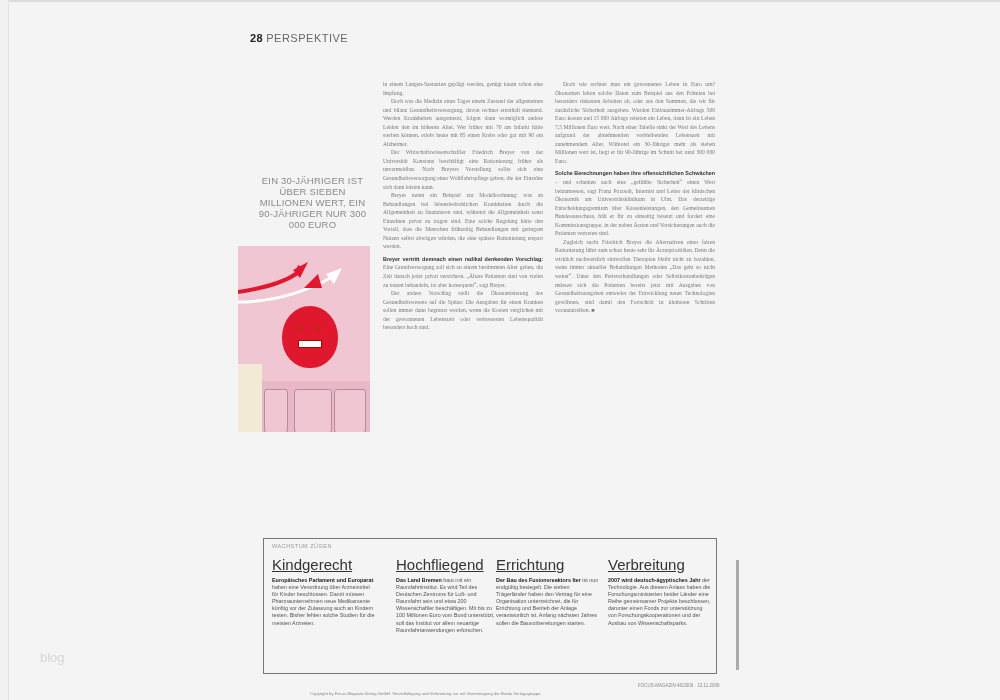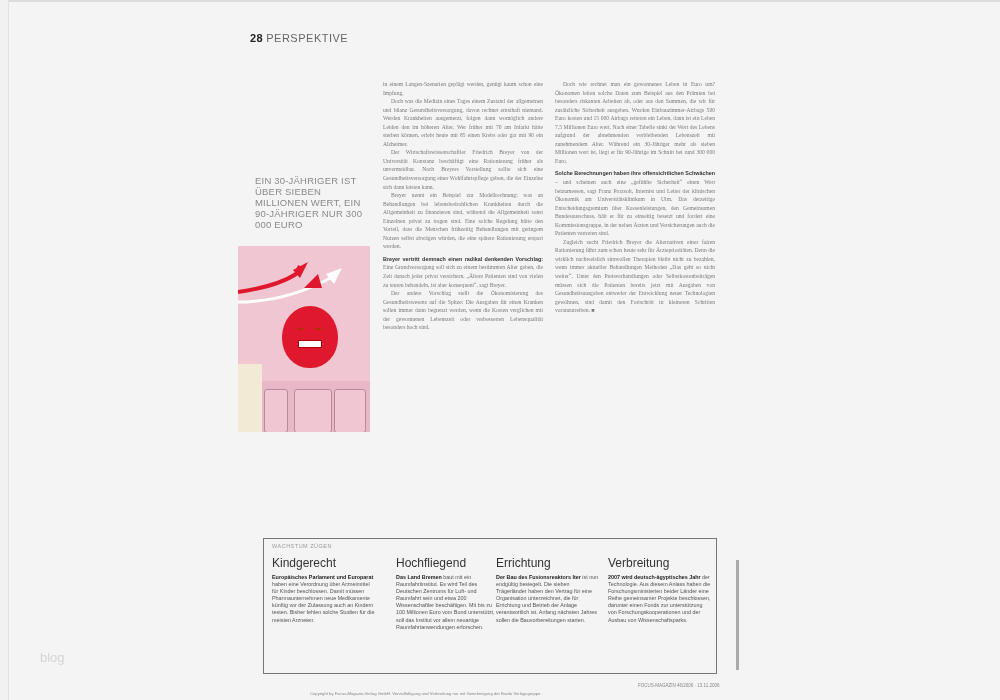--- a/index.html
+++ b/index.html
@@ -1,37 +1,37 @@
 <!DOCTYPE html>
 <html><head>
 <meta charset="utf-8">
 <style>
   html,body{margin:0;padding:0;}
   body{width:1000px;height:700px;background:#f4f4f4;position:relative;overflow:hidden;font-family:"Liberation Serif",serif;color:#333;}
   .page-edge{position:absolute;left:0;top:0;width:8px;height:700px;border-right:1px solid #e2e2e2;background:#f1f1f1;}
   .top-line{position:absolute;left:0;top:0;width:1000px;height:2px;background:#dcdcdc;}
   .header{position:absolute;left:250px;top:11px;font-family:"Liberation Sans",sans-serif;font-size:11px;letter-spacing:0.5px;color:#666;margin-top:21px;}
   .header .pg{font-weight:bold;color:#222;margin-right:3px;}
-  .pullquote{position:absolute;left:255px;top:175px;width:115px;text-align:left;font-family:"Liberation Sans",sans-serif;font-size:9.5px;line-height:11px;color:#8a8a8a;text-transform:uppercase;letter-spacing:0.2px;}
+  .pullquote{position:absolute;left:255px;top:175px;width:115px;text-align:center;font-family:"Liberation Sans",sans-serif;font-size:9.5px;line-height:11px;color:#8a8a8a;text-transform:uppercase;letter-spacing:0.2px;}
   .illus{position:absolute;left:238px;top:246px;width:132px;height:186px;background:#f0c6d3;overflow:hidden;}
   .illus .cream{position:absolute;left:0;top:118px;width:24px;height:68px;background:#f3ead6;}
   .illus .shelf{position:absolute;left:24px;top:135px;width:108px;height:51px;background:#e8b8c8;}
   .illus .box{position:absolute;top:143px;height:42px;border:1px solid #b88b99;border-radius:3px;background:#f0c6d3;}
   .illus .drop{position:absolute;left:44px;top:60px;width:56px;height:62px;background:#e0182d;border-radius:50% 50% 48% 48%;}
   .illus .drop .mouth{position:absolute;left:16px;top:34px;width:22px;height:6px;background:#fff;border:1px solid #a00;}
   .illus .drop .eye{position:absolute;top:22px;width:5px;height:2px;background:#a30;}
   .col{position:absolute;top:80px;width:160px;font-size:5.6px;line-height:8.55px;color:#7a7a7a;text-align:justify;}
   .col p{margin:0;text-indent:8px;}
   .col p.noind{text-indent:0;}
   .col b{color:#333;font-family:"Liberation Sans",sans-serif;font-size:5.4px;}
   .c1{left:383px;} .c2{left:555px;}
   .box-frame{position:absolute;left:263px;top:538px;width:452px;height:134px;border:1px solid #777;background:#f4f4f4;}
   .box-label{position:absolute;left:8px;top:4px;font-family:"Liberation Sans",sans-serif;font-size:5.5px;color:#999;letter-spacing:0.5px;text-transform:uppercase;}
   .bcol{position:absolute;top:17px;width:104px;font-family:"Liberation Sans",sans-serif;}
-  .bcol h3{margin:0 0 4px 0;font-size:12px;font-weight:normal;color:#333;}
+  .bcol h3{margin:0 0 4px 0;font-size:15px;font-weight:normal;color:#333;text-decoration:underline;}
   .bcol .txt{font-size:5.4px;line-height:7.1px;color:#555;}
   .bcol .txt b{color:#222;}
   .side-credit{position:absolute;left:736px;top:560px;width:3px;height:110px;background:#aaa;}
   .footer-right{position:absolute;left:638px;top:683px;font-family:"Liberation Sans",sans-serif;font-size:4.5px;color:#888;}
   .footer-copy{position:absolute;left:310px;top:691px;font-family:"Liberation Sans",sans-serif;font-size:4.2px;color:#888;white-space:nowrap;}
   .watermark{position:absolute;left:40px;top:650px;font-family:"Liberation Sans",sans-serif;font-size:13px;color:#d5d5d5;}
 </style>
 </head>
 <body>
 

